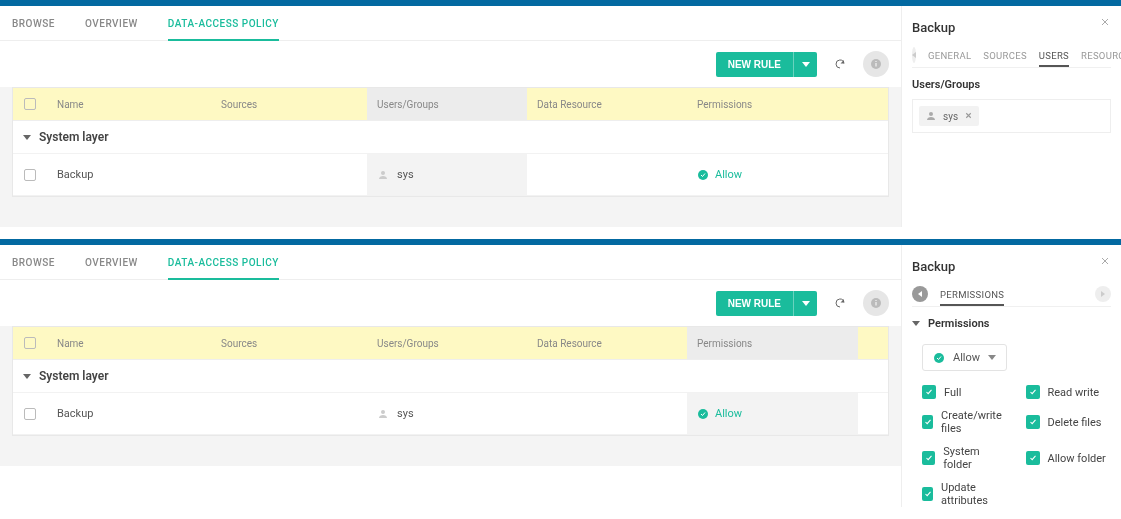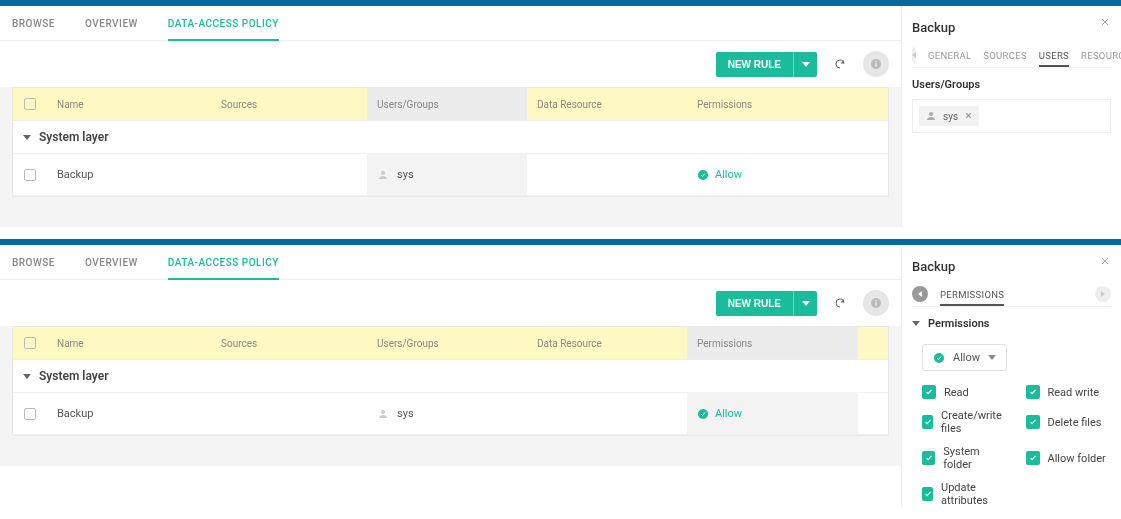--- a/index.html
+++ b/index.html
@@ -275,21 +275,21 @@
       <span>Allow</span>
       <span class="chevron-down" style="color:#888"></span>
     </div>
     <div class="perm-grid">
       <label class="perm-item">
           <span class="chk-on">
             <svg width="10" height="10" viewBox="0 0 24 24">
               <path d="M6 12l4 4 8-9"></path>
             </svg>
           </span>
-          <span>Read</span>
+          <span>Full</span>
         </label>
       <label class="perm-item">
           <span class="chk-on">
             <svg width="10" height="10" viewBox="0 0 24 24">
               <path d="M6 12l4 4 8-9"></path>
             </svg>
           </span>
           <span>Read write</span>
         </label>
       <label class="perm-item">

